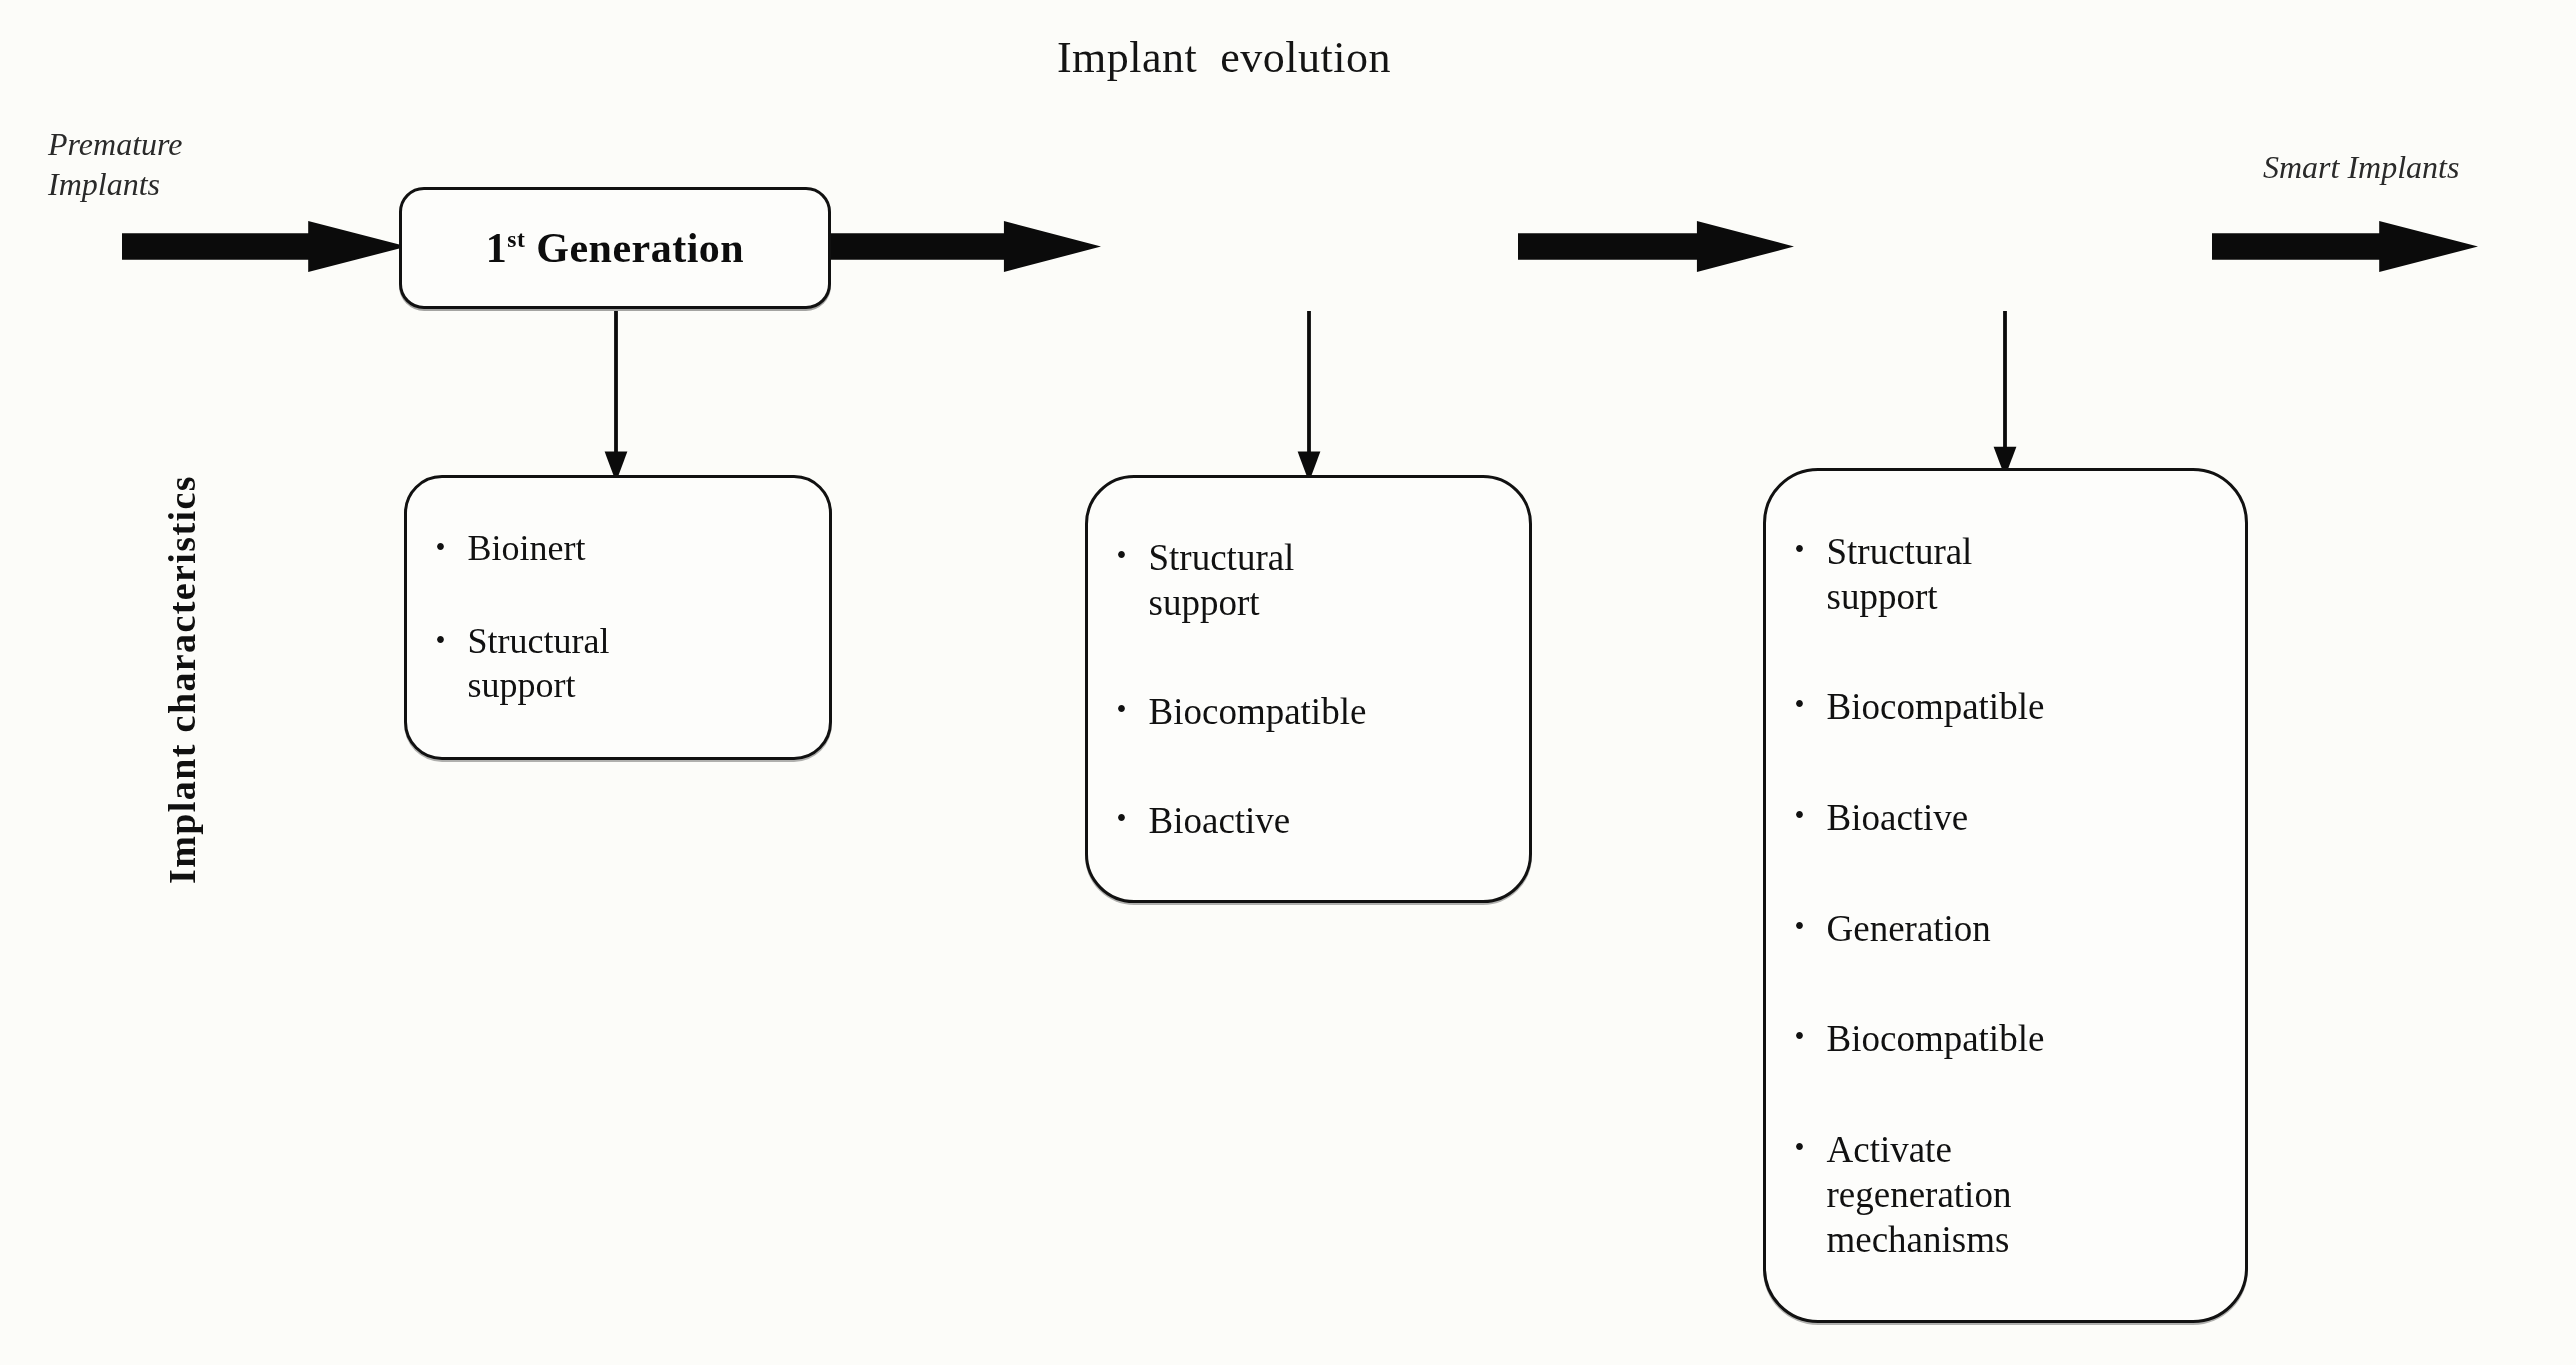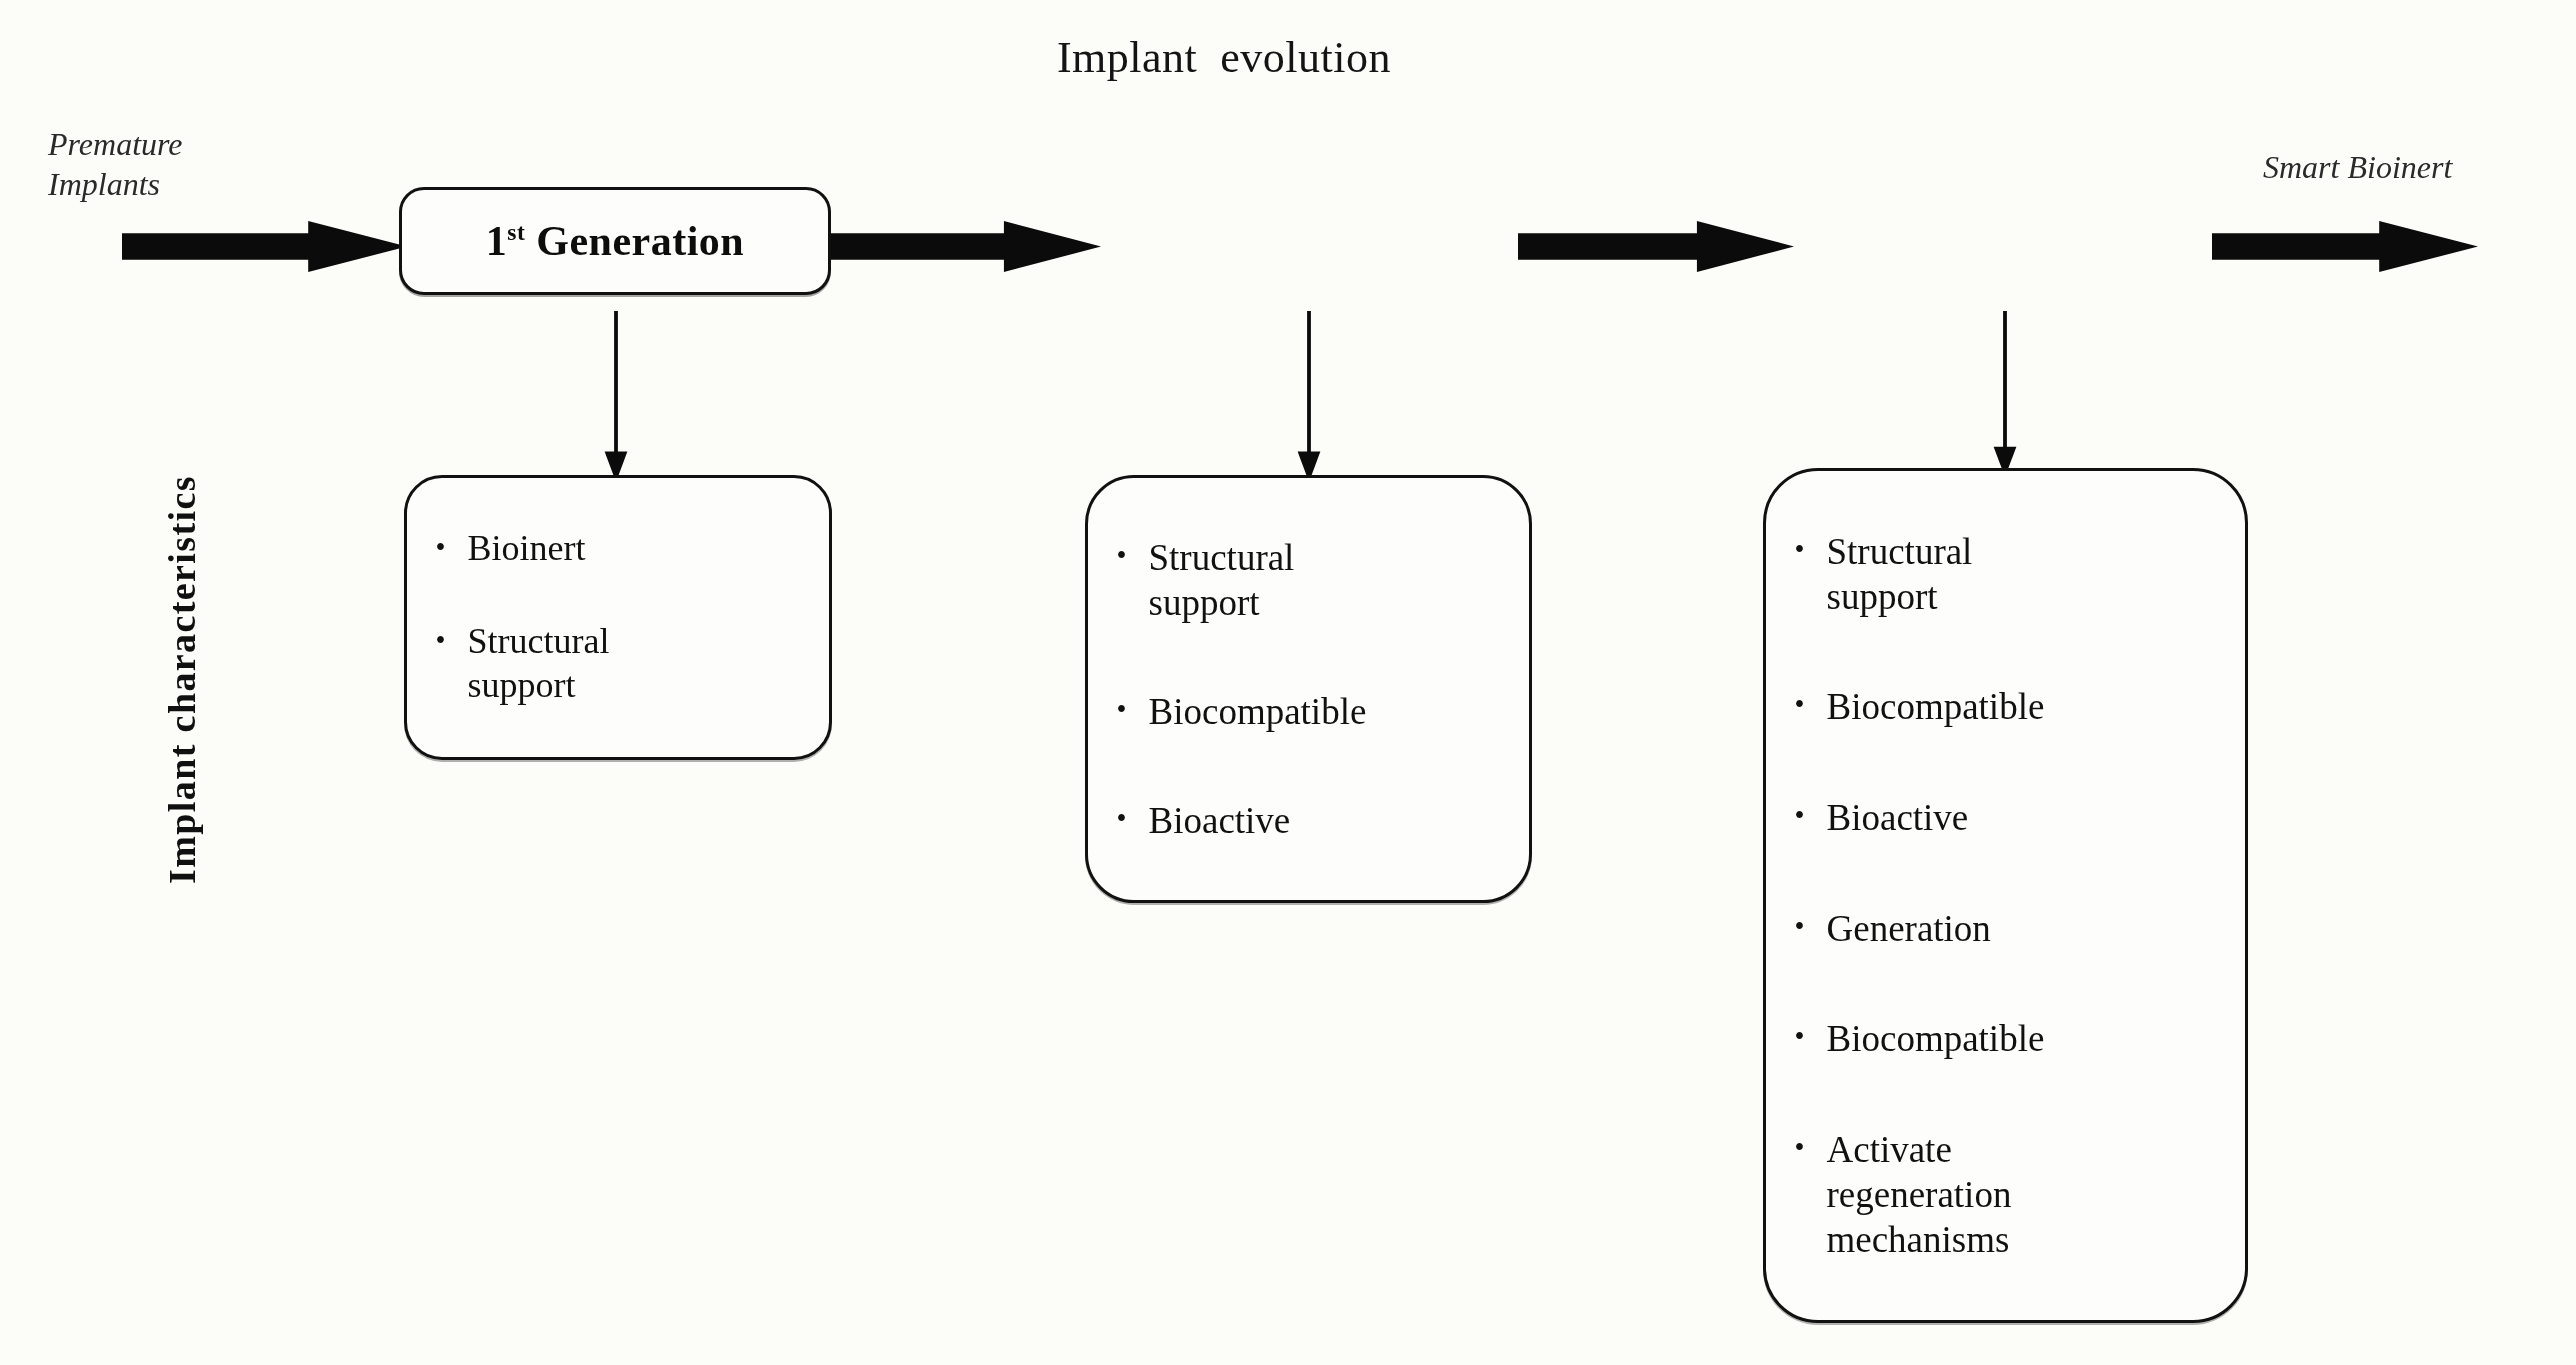--- a/index.html
+++ b/index.html
@@ -63,21 +63,21 @@
     letter-spacing: 1.4px;
     color: #101010;
     white-space: nowrap;
   }
 
   
   .gen-box {
     position: absolute;
     top: 187px;
     width: 432px;
-    height: 108px;
+    height: 122px;
     border: 3.8px solid #111111;
     border-radius: 25px;
     background: #fdfdfb;
     box-sizing: border-box;
     display: flex;
     align-items: center;
     justify-content: center;
     box-shadow: 0 1.9px 0 rgba(0,0,0,0.35);
   }
   .gen-label {
@@ -181,21 +181,21 @@
 </head>
 <body>
 
 <div id="canvas">
 
   <div id="title">Implant  evolution</div>
 
   <div class="side-caption" id="caption-premature">Premature
 Implants</div>
 
-  <div class="side-caption" id="caption-smart">Smart Bioinert</div>
+  <div class="side-caption" id="caption-smart">Smart Implants</div>
 
   <div id="axis-label">Implant  characteristics</div>
 
   <div class="block-arrow" id="block-arrow-0">
     <svg viewBox="0 0 300 54" preserveAspectRatio="none">
       <path d="M0,13 L196,13 L196,0 L300,27 L196,54 L196,41 L0,41 Z" fill="#0b0b0b"></path>
     </svg>
   </div>
   <div class="block-arrow" id="block-arrow-1">
     <svg viewBox="0 0 290 54" preserveAspectRatio="none">

